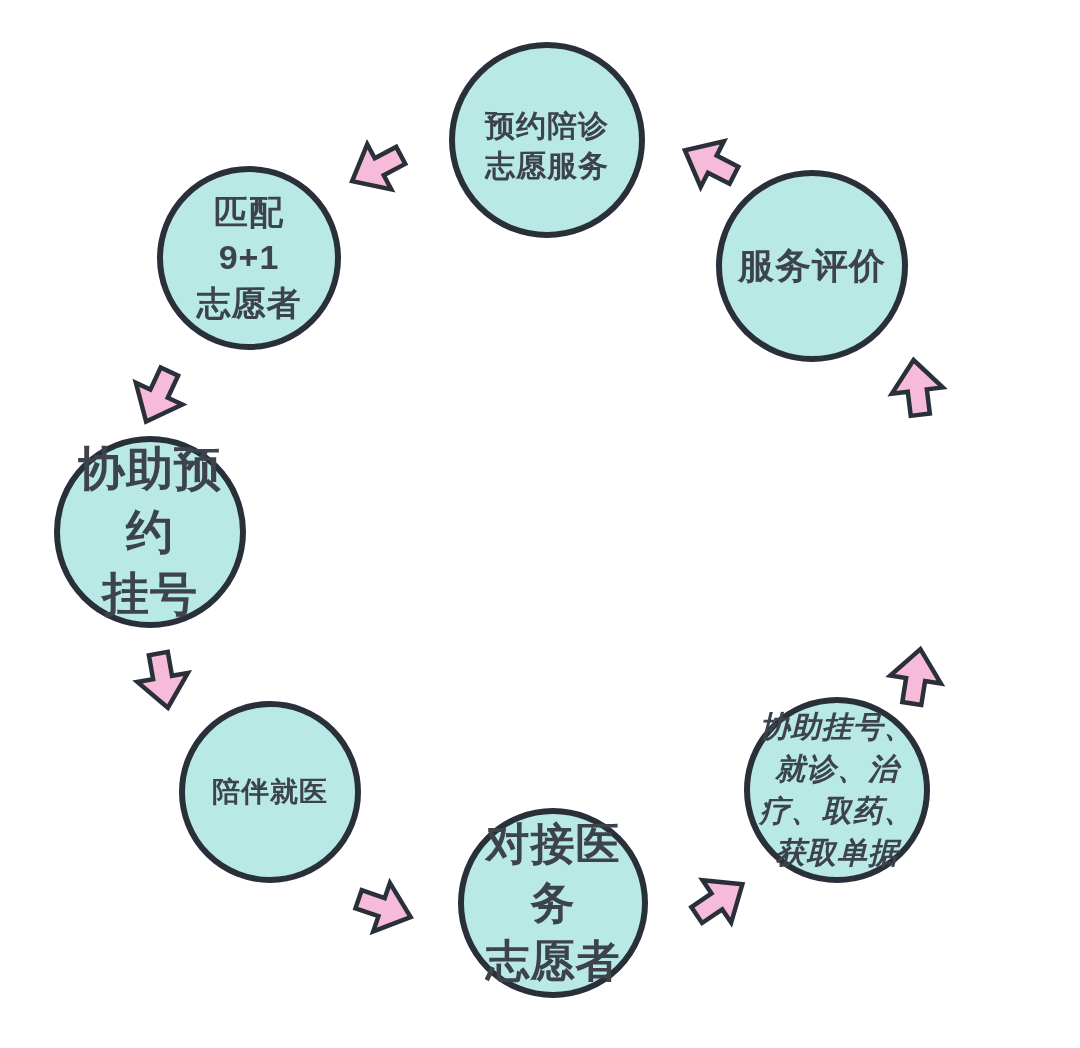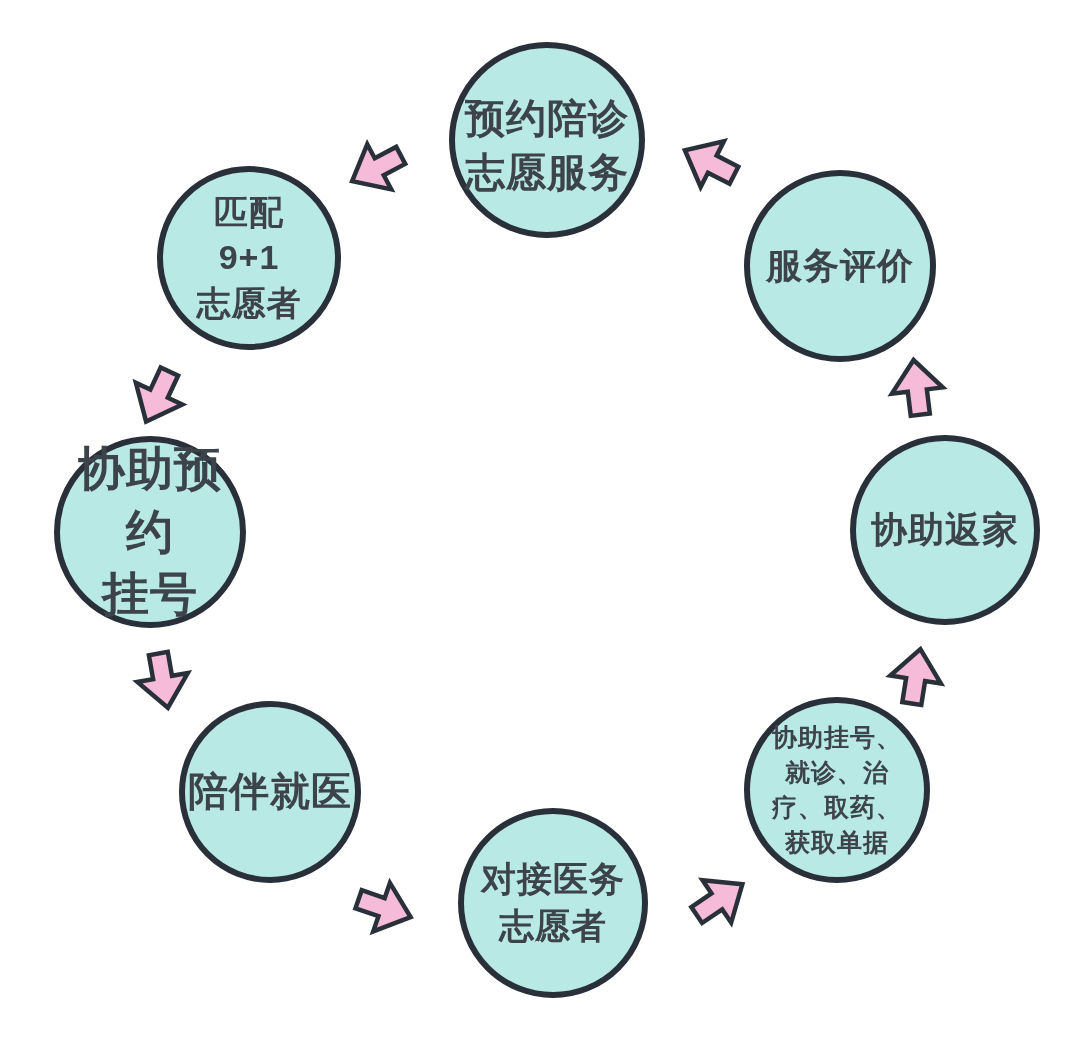--- a/index.html
+++ b/index.html
@@ -34,28 +34,28 @@
     text-align:center;
   }
   .node .label{
     white-space:pre-line;
     font-weight:700;
     color:var(--node-text);
     line-height:1.34;
     letter-spacing:1px;
   }
   
-  .n1{left:449px;top:42px;width:196px;height:196px;}   .n1 .label{font-size:40px;margin-top:12px;}
+  .n1{left:449px;top:42px;width:196px;height:196px;}   .n1 .label{font-size:30px;margin-top:12px;}
   .n2{left:157px;top:166px;width:184px;height:184px;}  .n2 .label{font-size:34px;}
   .n3{left:54px;top:436px;width:192px;height:192px;}   .n3 .label{font-size:47px;}
-  .n4{left:179px;top:701px;width:182px;height:182px;}  .n4 .label{font-size:40px;}
-  .n5{left:458px;top:808px;width:190px;height:190px;}  .n5 .label{font-size:35px;}
-  .n6{left:744px;top:697px;width:186px;height:186px;}  .n6 .label{font-size:25px;line-height:1.4;}
+  .n4{left:179px;top:701px;width:182px;height:182px;}  .n4 .label{font-size:28px;}
+  .n5{left:458px;top:808px;width:190px;height:190px;}  .n5 .label{font-size:44px;}
+  .n6{left:744px;top:697px;width:186px;height:186px;}  .n6 .label{font-size:30px;line-height:1.4;font-style:italic;}
   .n7{left:850px;top:435px;width:190px;height:190px;}  .n7 .label{font-size:36px;}
-  .n8{left:744px;top:170px;width:192px;height:192px;align-items:center;}  .n8 .label{font-size:36px;}
+  .n8{left:716px;top:170px;width:192px;height:192px;align-items:center;}  .n8 .label{font-size:36px;}
   
   .arrow{
     position:absolute;
     width:64px;height:64px;
   }
   .arrow svg{display:block;width:100%;height:100%;overflow:visible;}
   .arrow path{
     fill:var(--arrow-fill);
     stroke:var(--arrow-border);
     stroke-width:7;
@@ -94,23 +94,20 @@
   <div class="node n5">
     <span class="label">对接医务
 志愿者</span>
   </div>
   <div class="node n6">
     <span class="label">协助挂号、
 就诊、治
 疗、取药、
 获取单据</span>
   </div>
-  <div class="node n7">
-    <span class="label">协助返家</span>
-  </div>
   <div class="node n8">
     <span class="label">服务评价</span>
   </div>
 
   <div class="arrow a1">
     <svg viewBox="0 0 100 100">
       <path d="M 8 35 L 46 35 L 46 10 L 94 50 L 46 90 L 46 65 L 8 65 Z"></path>
     </svg>
   </div>
   <div class="arrow a2">

